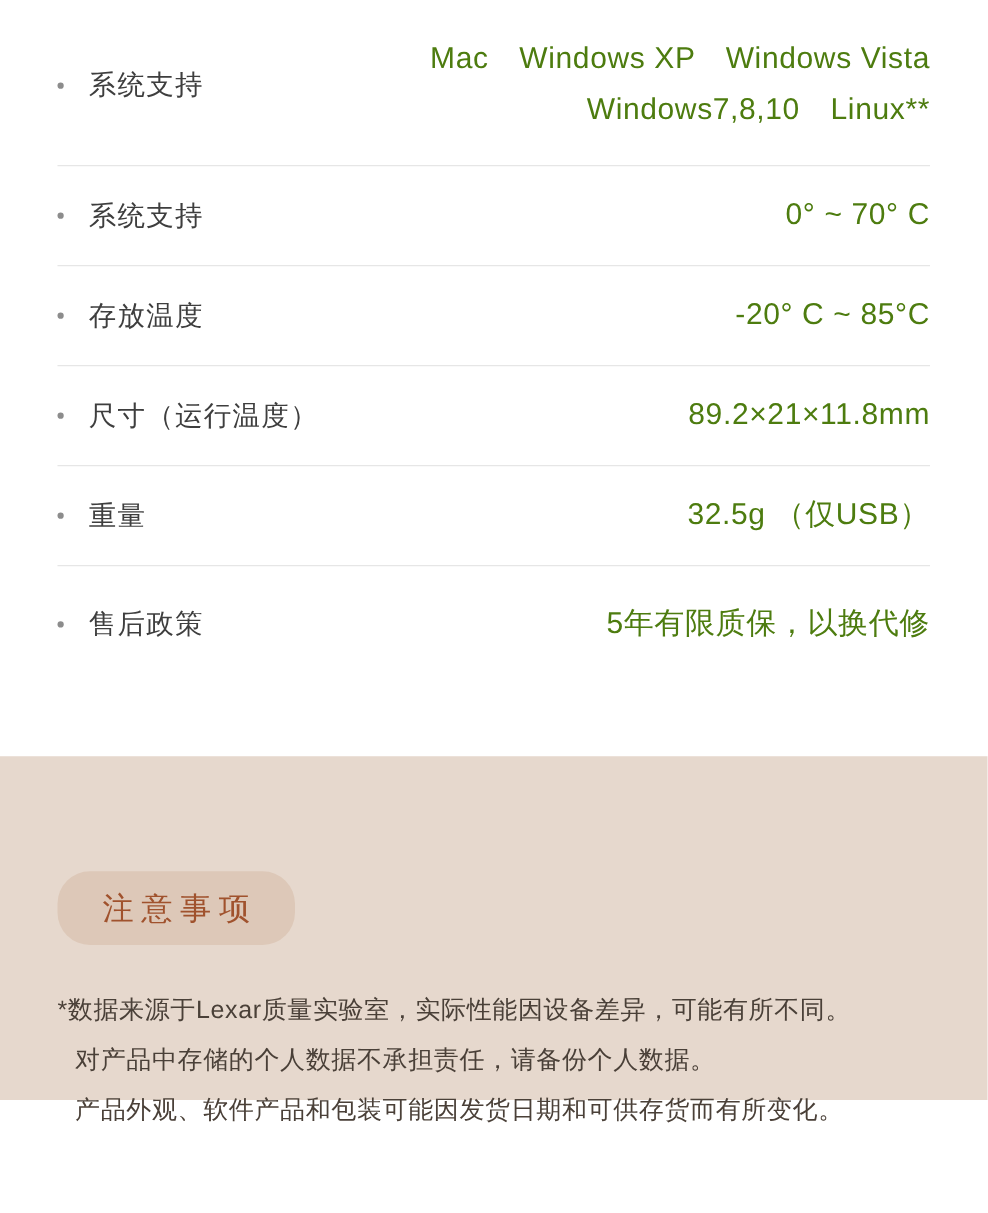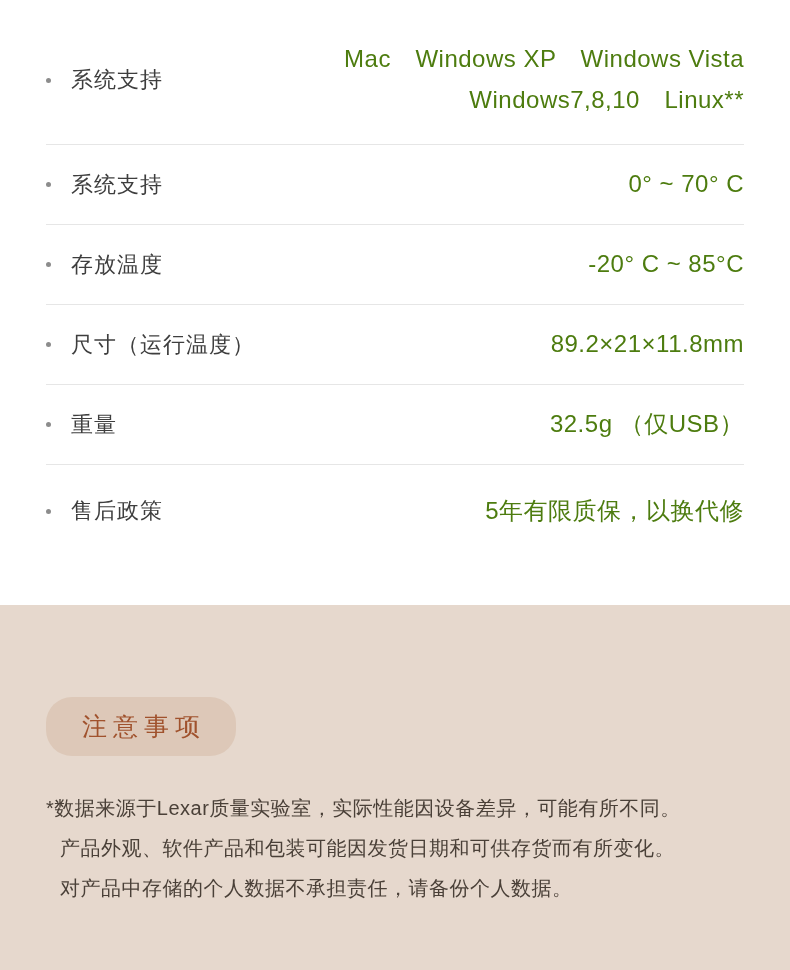--- a/index.html
+++ b/index.html
@@ -16,21 +16,21 @@
   }
   .page {
     position: relative;
     width: 790px;
     height: 970px;
   }
 
   
   .spec-table {
     position: absolute;
-    top: 16px;
+    top: 4px;
     left: 0;
     width: 790px;
     height: 605px;
     background: #ffffff;
     box-sizing: border-box;
     padding: 0 46px;
   }
   .spec-row {
     display: flex;
     align-items: center;
@@ -74,21 +74,21 @@
   .spec-value .line {
     display: block;
   }
 
   
   .notes {
     position: absolute;
     top: 605px;
     left: 0;
     width: 790px;
-    height: 365px;
+    height: 275px;
     background: #e6d8cd;
     box-sizing: border-box;
     padding: 0 46px;
   }
   .notes-badge {
     margin-top: 92px;
     display: inline-block;
     background: #ddc8b8;
     color: #a0522d;
     font-size: 25px;
@@ -178,18 +178,18 @@
         <span class="line">5年有限质保，以换代修</span>
       </div>
     </div>
 
   </div>
 
   <div class="notes">
     <div class="notes-badge">注意事项</div>
     <div class="notes-body">
       <span class="note-line">*数据来源于Lexar质量实验室，实际性能因设备差异，可能有所不同。</span>
+      <span class="note-line indent">对产品中存储的个人数据不承担责任，请备份个人数据。</span>
       <span class="note-line indent">产品外观、软件产品和包装可能因发货日期和可供存货而有所变化。</span>
-      <span class="note-line indent">对产品中存储的个人数据不承担责任，请备份个人数据。</span>
     </div>
   </div>
 
 </div>
 
 </body></html>

